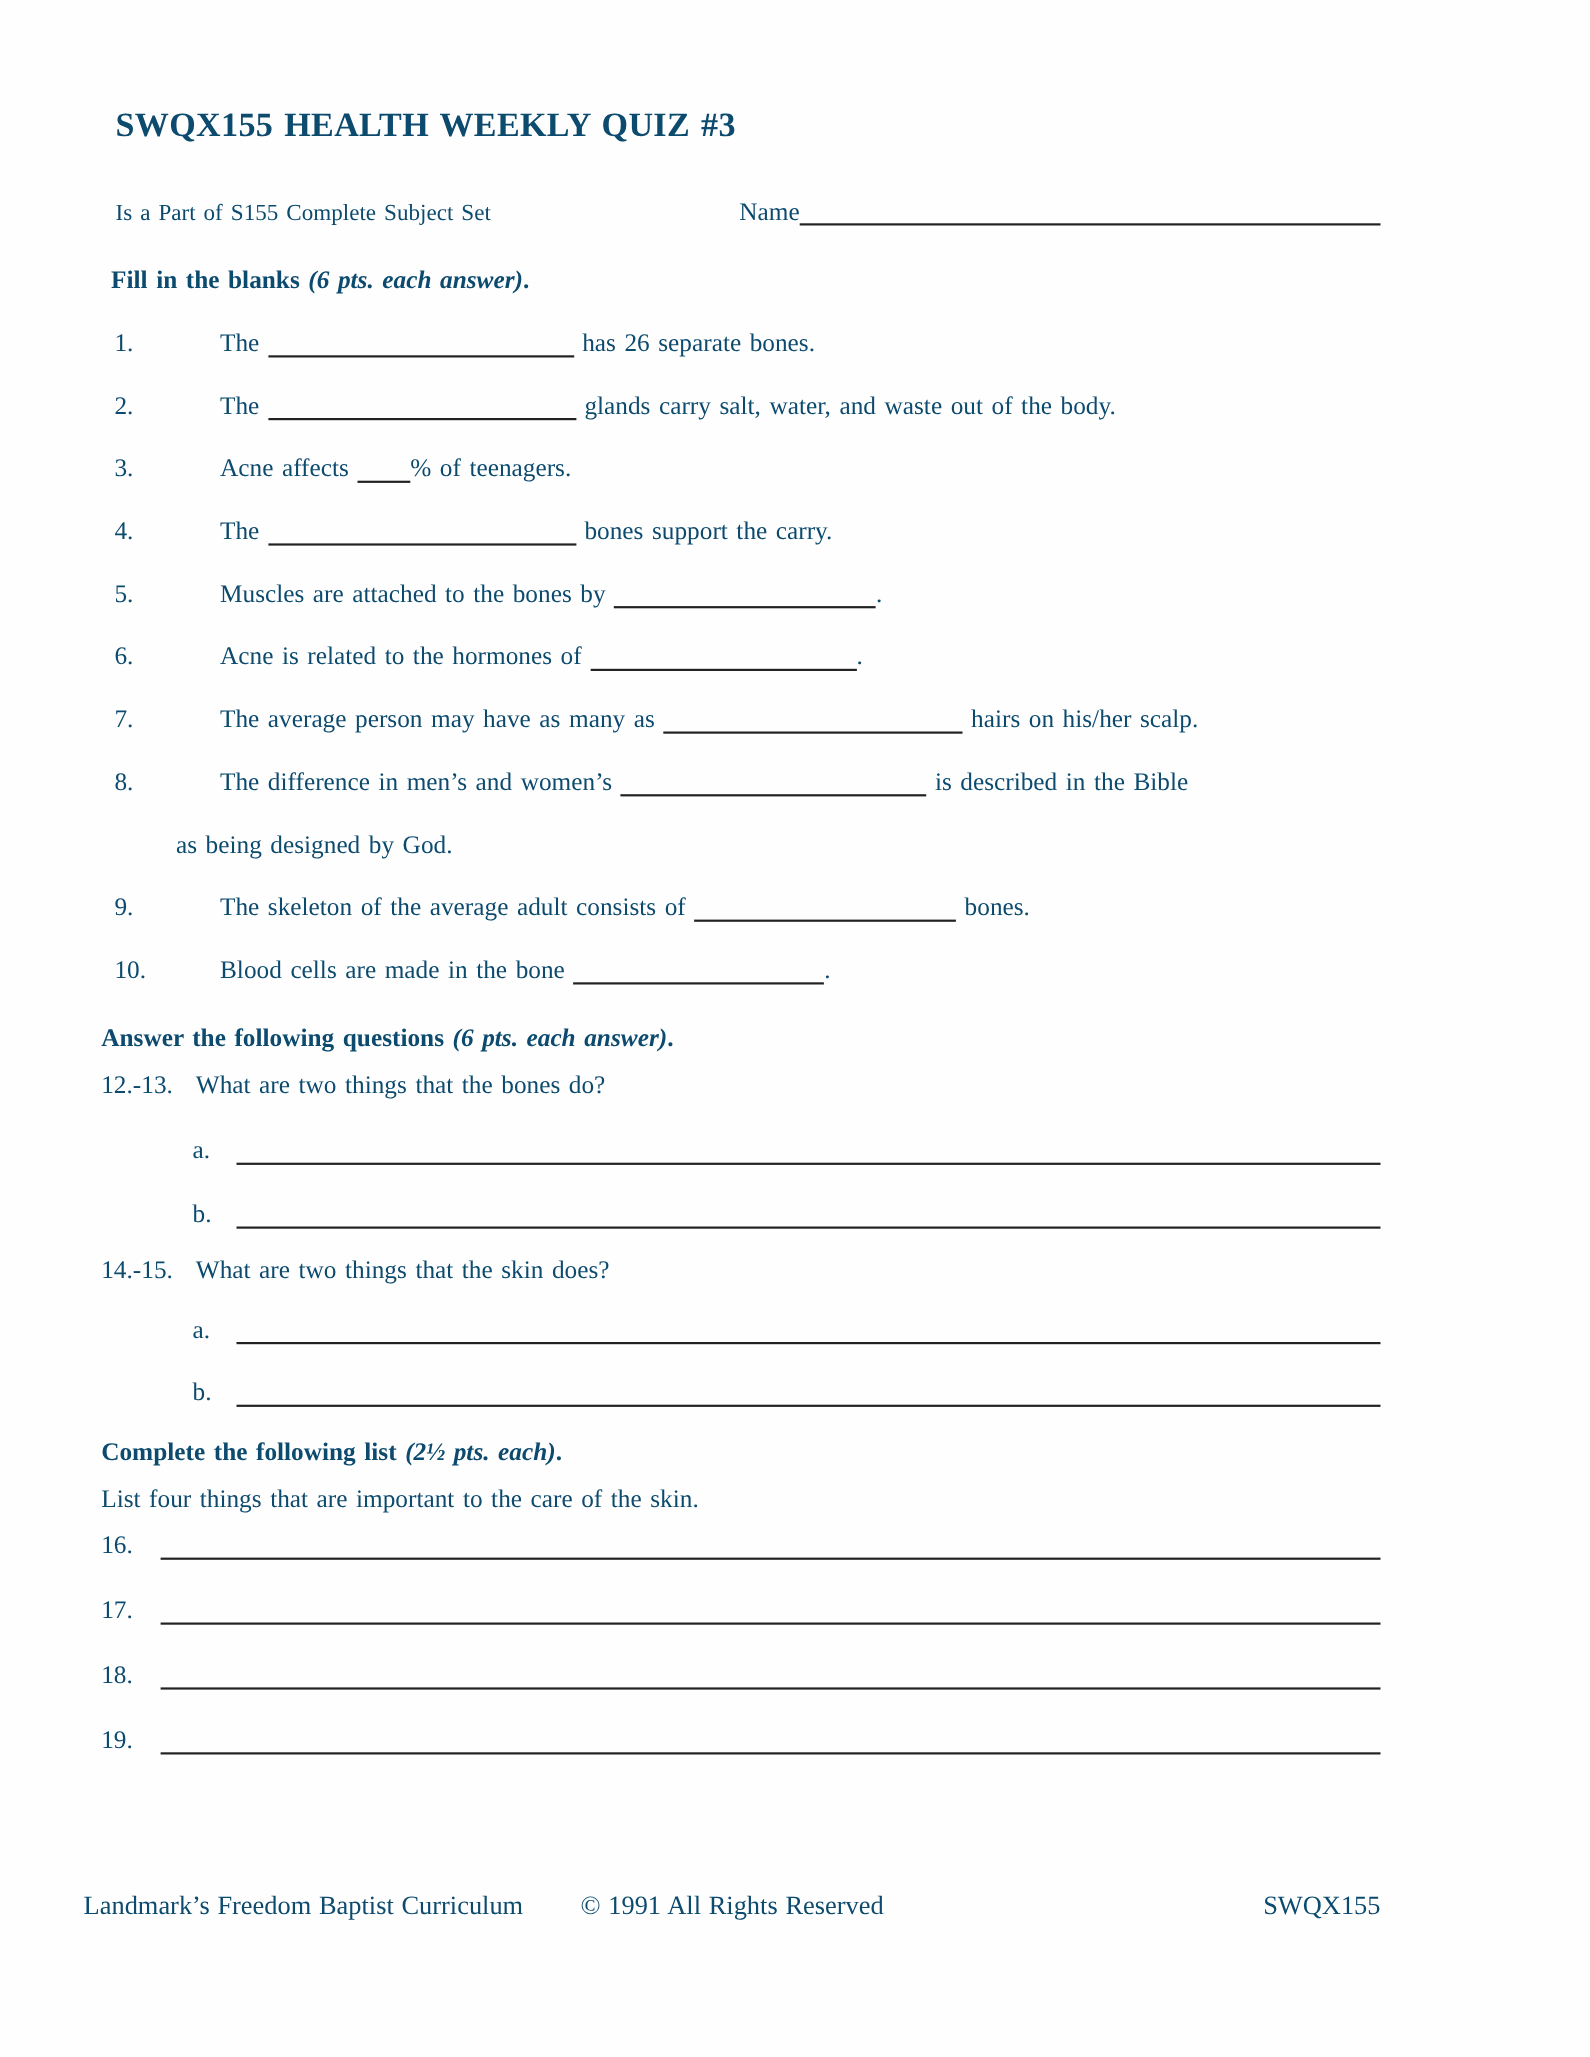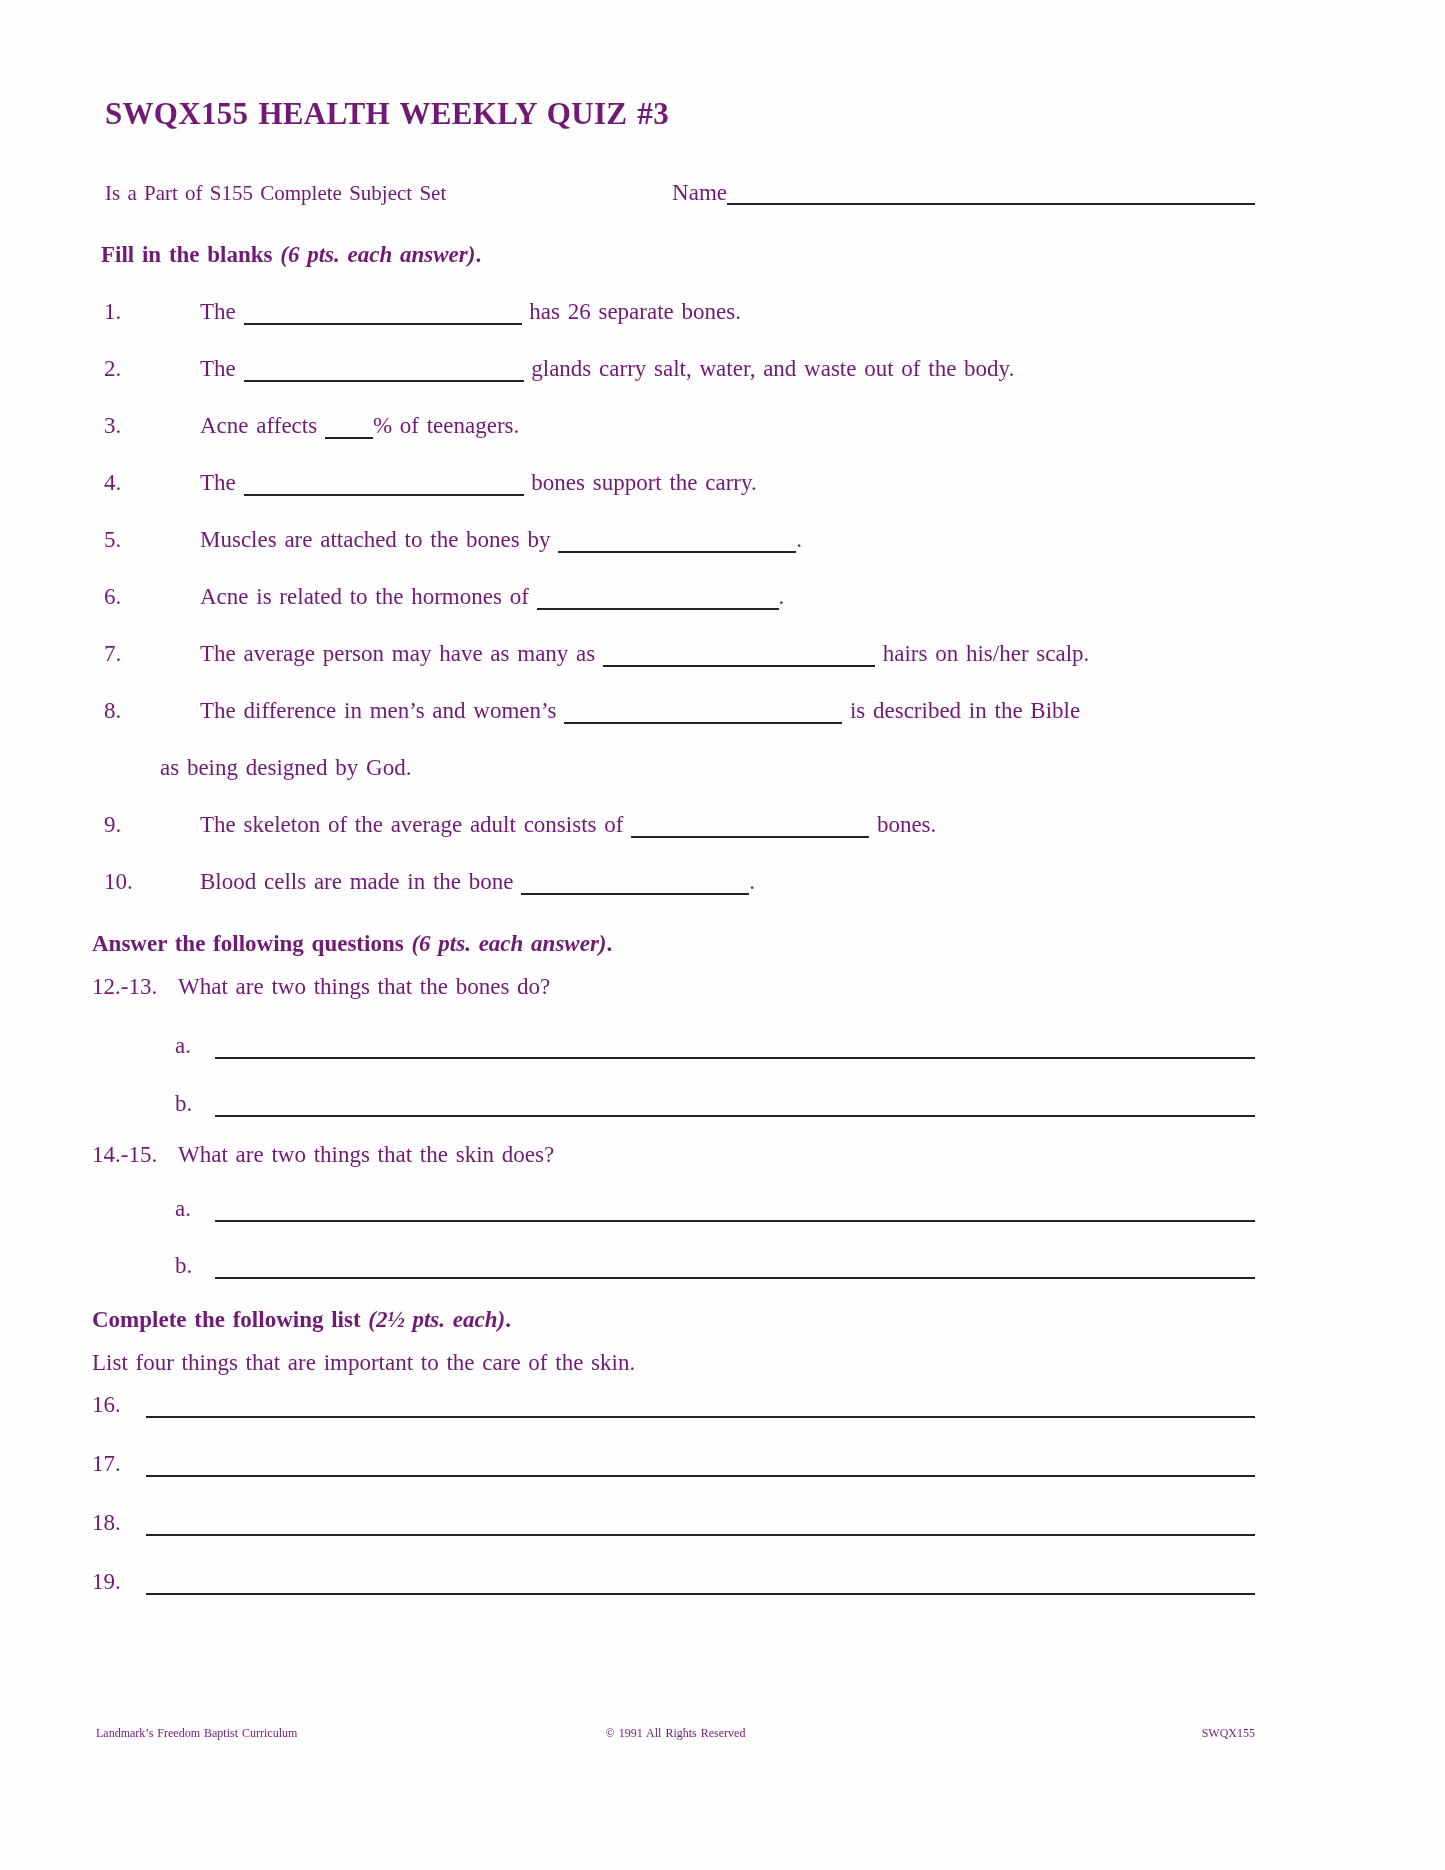--- a/index.html
+++ b/index.html
@@ -2,21 +2,21 @@
 <html><head>
 <meta charset="utf-8">
 <style>
   * { box-sizing: border-box; }
   html, body { margin: 0; padding: 0; background: #ffffff; }
   .page {
     position: relative;
     width: 1445px;
     height: 1870px;
     background: #fefefe;
-    color: #701a75;
+    color: #0c4a6e;
     font-family: "Liberation Serif", serif;
     font-size: 23px;
     line-height: 26px;
     word-spacing: 2px;
     padding: 96px 190px 0 92px;
     overflow: hidden;
   }
   .title {
     font-size: 31px;
     line-height: 36px;
@@ -62,26 +62,26 @@
     align-self: flex-end;
     height: 25px;
   }
   .ansrow .wline { margin-left: 10px; }
   .instruction { margin-top: 17px; }
   .listrow { display: flex; margin-top: 33px; height: 26px; }
   .listnum { flex: 0 0 42px; }
   .listrow .wline { margin-left: 12px; }
   .footer {
     position: absolute;
-    left: 96px;
+    left: 76px;
     right: 190px;
     top: 1722px;
     display: grid;
     grid-template-columns: 1fr auto 1fr;
-    font-size: 12px;
+    font-size: 24px;
     line-height: 22px;
     word-spacing: 1px;
   }
   .footer .c { text-align: center; }
   .footer .r { text-align: right; }
 </style>
 </head>
 <body>
 
 <div class="page">

